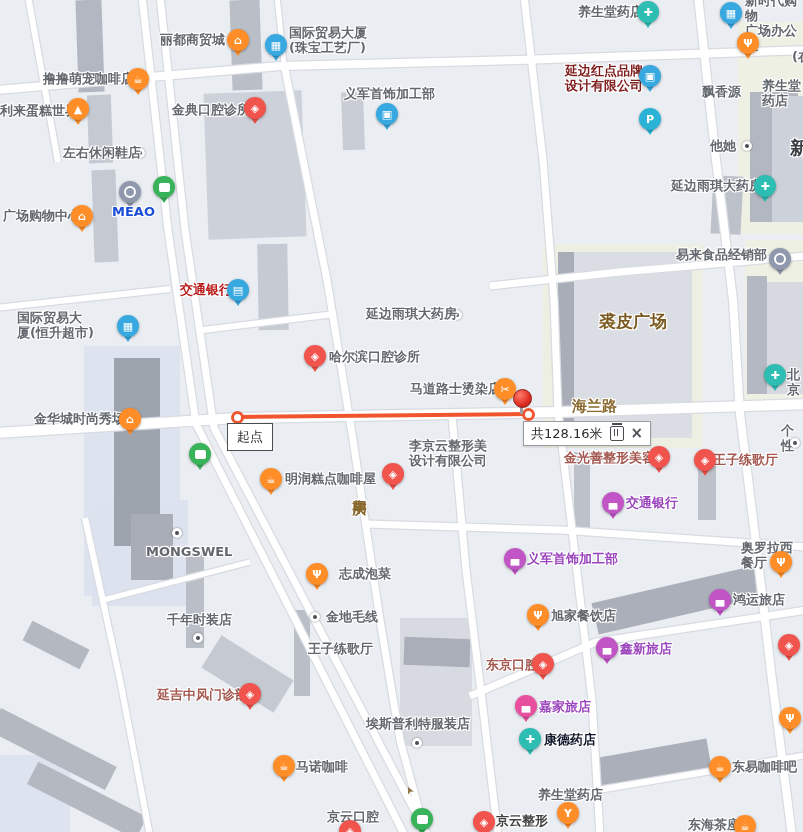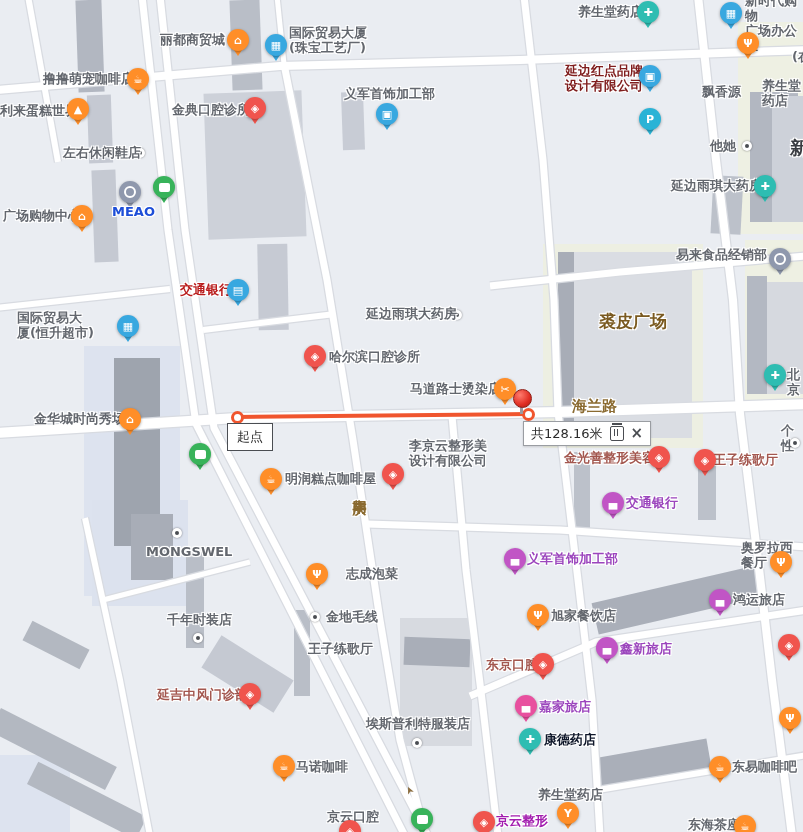--- a/index.html
+++ b/index.html
@@ -294,21 +294,21 @@
     <div class="pin" style="left: 504px; top: 548px; background: rgb(193, 85, 197);">
       <span class="glyph">▄</span>
     </div>
     <div class="poi-label" style="left: 527px; top: 551px; color: rgb(155, 69, 189);">义军首饰加工部</div>
     <div class="dotpoi" style="left: 172px; top: 528px;"></div>
     <div class="poi-label" style="left: 146px; top: 544px; color: rgb(99, 103, 110);">MONGSWEL</div>
     <div class="pin-tail" style="left: 311px; top: 581px; border-top-color: rgb(255, 142, 40);"></div>
     <div class="pin" style="left: 306px; top: 563px; background: rgb(255, 142, 40);">
       <span class="glyph">Ψ</span>
     </div>
-    <div class="poi-label" style="left: 346px; top: 566px; color: rgb(99, 103, 110);">志成泡菜</div>
+    <div class="poi-label" style="left: 339px; top: 566px; color: rgb(99, 103, 110);">志成泡菜</div>
     <div class="pin-tail" style="left: 532px; top: 622px; border-top-color: rgb(255, 142, 40);"></div>
     <div class="pin" style="left: 527px; top: 604px; background: rgb(255, 142, 40);">
       <span class="glyph">Ψ</span>
     </div>
     <div class="poi-label" style="left: 551px; top: 608px; color: rgb(99, 103, 110);">旭家餐饮店</div>
     <div class="pin-tail" style="left: 714px; top: 607px; border-top-color: rgb(193, 85, 197);"></div>
     <div class="pin" style="left: 709px; top: 589px; background: rgb(193, 85, 197);">
       <span class="glyph">▄</span>
     </div>
     <div class="poi-label" style="left: 733px; top: 592px; color: rgb(99, 103, 110);">鸿运旅店</div>
@@ -372,21 +372,21 @@
       <span class="glyph">◈</span>
     </div>
     <div class="pin-tail" style="left: 416px; top: 826px; border-top-color: rgb(56, 179, 90);"></div>
     <div class="pin" style="left: 411px; top: 808px; background: rgb(56, 179, 90);">
       <span class="busbody"></span>
     </div>
     <div class="pin-tail" style="left: 478px; top: 829px; border-top-color: rgb(240, 84, 77);"></div>
     <div class="pin" style="left: 473px; top: 811px; background: rgb(240, 84, 77);">
       <span class="glyph">◈</span>
     </div>
-    <div class="poi-label" style="left: 496px; top: 813px; color: #a21caf; text-align: center;">京云整形</div>
+    <div class="poi-label" style="left: 496px; top: 813px; color: #404040; text-align: center;">京云整形</div>
     <div class="pin" style="left: 734px; top: 815px; background: rgb(255, 142, 40);">
       <span class="glyph">☕</span>
     </div>
     <div class="poi-label" style="left: 688px; top: 817px; color: rgb(99, 103, 110);">东海茶座</div>
     <div class="poi-label" style="left: 792px; top: 49px; color: rgb(99, 103, 110);">(在</div>
     <div class="poi-label" style="left: 762px; top: 78px; color: rgb(99, 103, 110);">养生堂药店</div>
     <div class="poi-label" style="left: 790px; top: 140px; color: rgb(58, 61, 66); font-size: 18px; font-weight: bold;">新</div>
     <div class="poi-label" style="left: 781px; top: 423px; color: rgb(99, 103, 110);">个性</div>
     <div class="dotpoi" style="left: 790px; top: 438px;"></div>
     <div class="poi-label" style="left: 572px; top: 399px; color: rgb(138, 106, 48); font-size: 15px; font-weight: bold;">海兰路</div>

